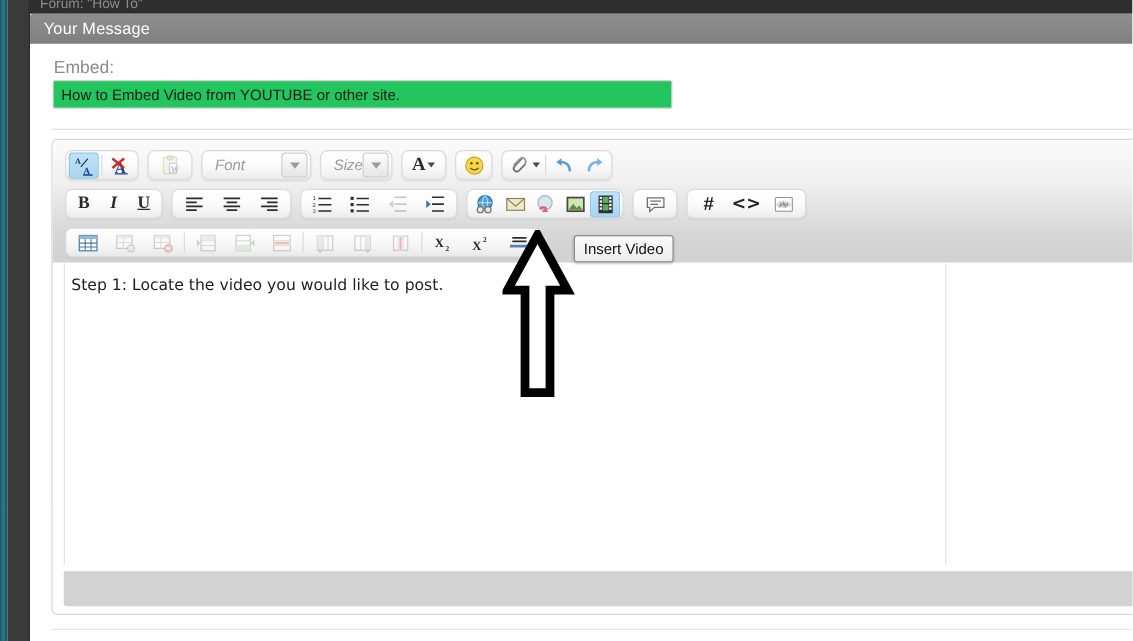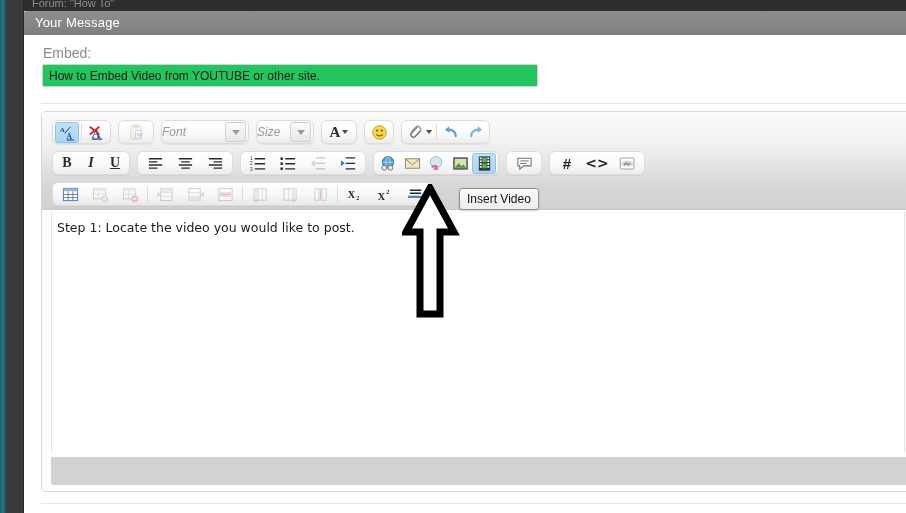--- a/index.html
+++ b/index.html
@@ -192,20 +192,21 @@
   .combo {
     display: flex;
     align-items: center;
     justify-content: space-between;
     height: 24px;
     border: 1px solid #dcdcdc;
     border-radius: 6px;
     background: linear-gradient(to bottom,#ffffff 0%,#fbfbfb 50%,#ececec 100%);
     box-shadow: 0 1px 1px rgba(0,0,0,.06);
     margin-right: 7px;
+    padding-left: 10px;
     box-sizing: border-box;
     cursor: pointer;
   }
   #font-combo { width: 88px; }
   #size-combo { width: 58px; }
   .combo .lbl {
     font-style: italic;
     color: #9a9a9a;
     font-size: 12px;
   }
@@ -230,21 +231,21 @@
     border-left: 3px solid transparent;
     border-right: 3px solid transparent;
     border-top: 4px solid #4a4a4a;
     margin-left: 2px;
   }
 
   
   #content-area {
     position: absolute;
     left: 9px; top: 99px;
-    width: 854px; height: 241px;
+    width: 706px; height: 241px;
     background: #ffffff;
     border-left: 1px solid #e4e4e4;
     border-right: 1px solid #e4e4e4;
     box-sizing: border-box;
     overflow: hidden;
   }
   #content-area p {
     margin: 0;
     font-family: "DejaVu Sans", sans-serif;
     font-size: 12.5px;

